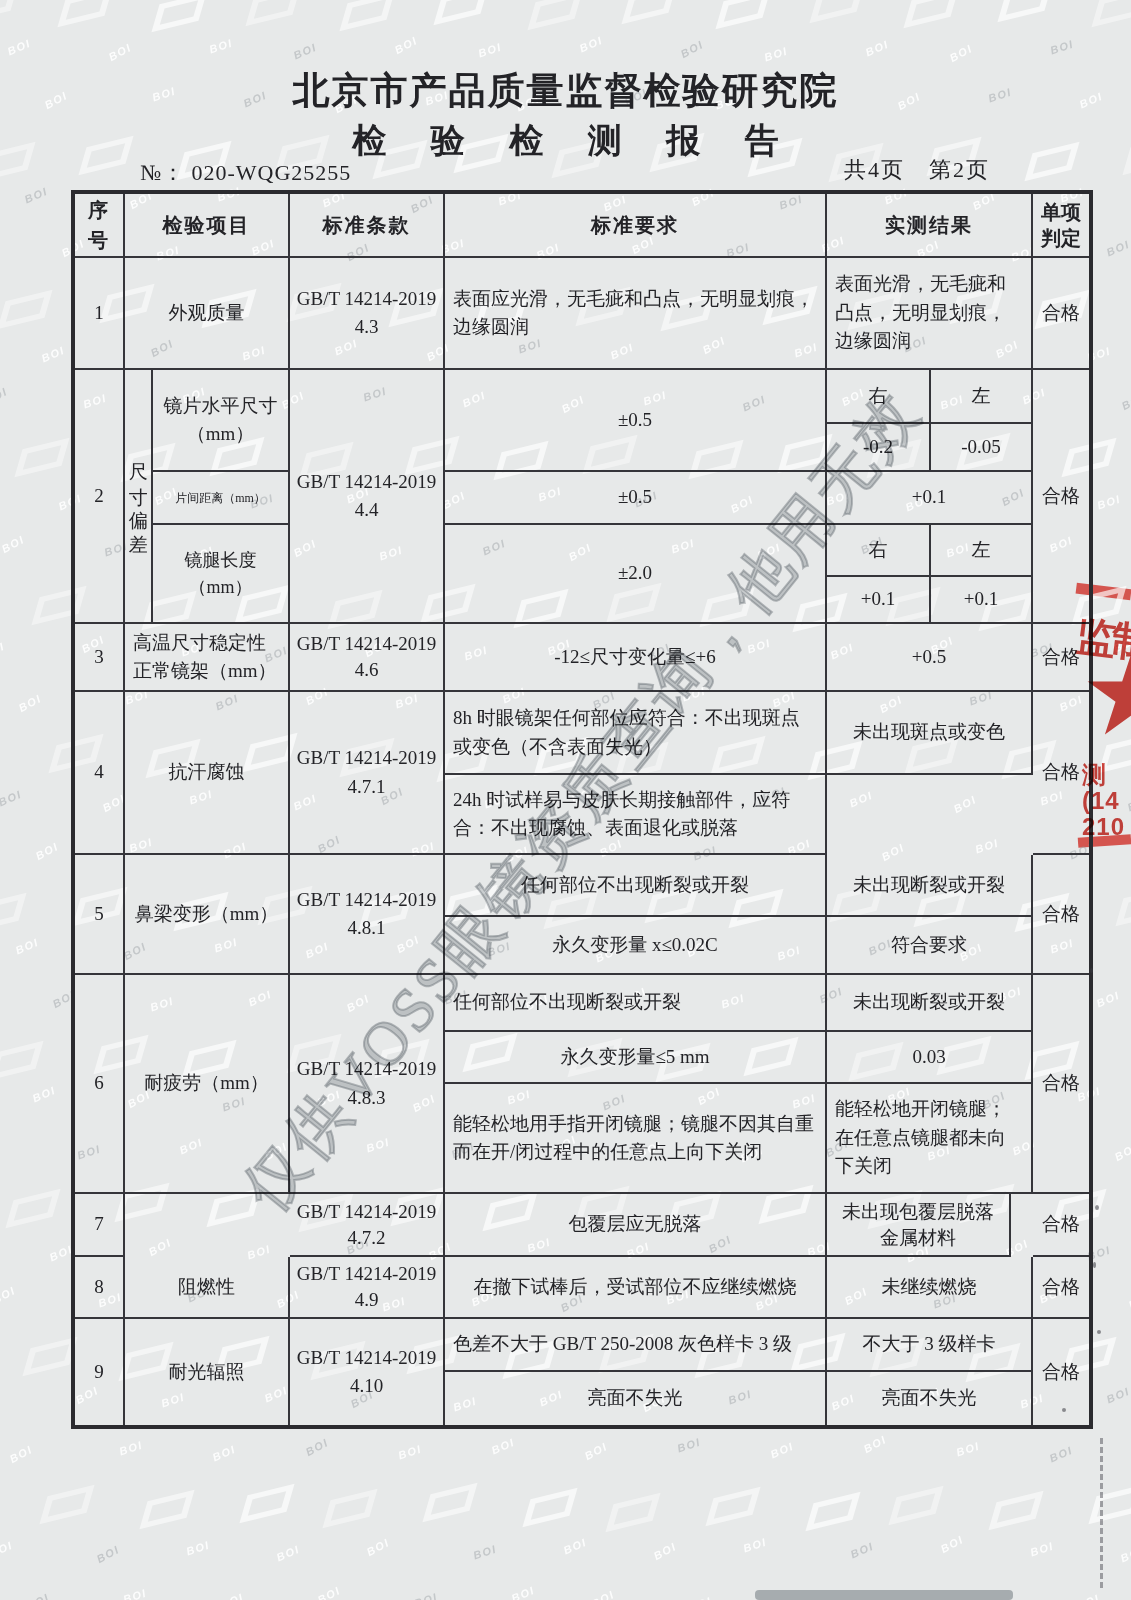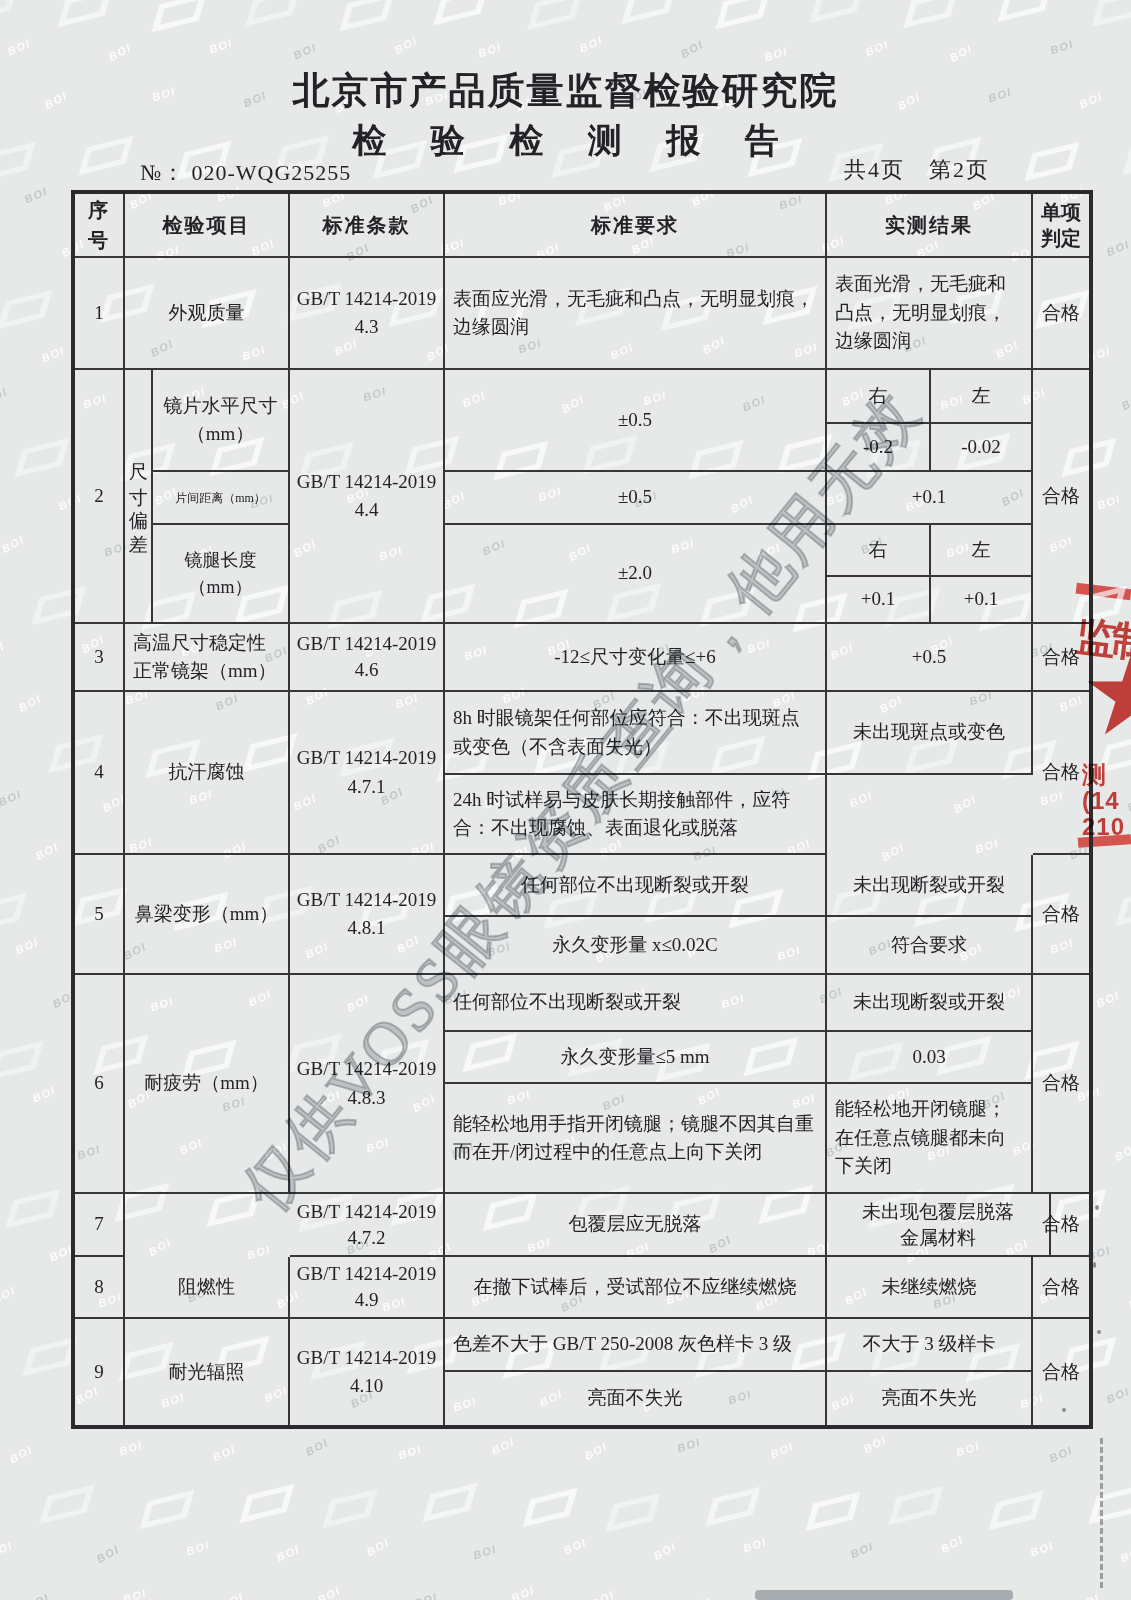--- a/index.html
+++ b/index.html
@@ -569,21 +569,21 @@
           <span>GB/T 14214-2019</span>
           <span>4.4</span>
         </span>
     </div>
     <div class="cell" style="left:370px;top:176px;width:382px;height:102px">±0.5</div>
     <div class="cell" style="left:370px;top:278px;width:382px;height:53px">±0.5</div>
     <div class="cell" style="left:370px;top:331px;width:382px;height:99px">±2.0</div>
     <div class="cell" style="left:752px;top:176px;width:104px;height:54px">右</div>
     <div class="cell" style="left:856px;top:176px;width:102px;height:54px">左</div>
     <div class="cell" style="left:752px;top:230px;width:104px;height:48px">-0.2</div>
-    <div class="cell" style="left:856px;top:230px;width:102px;height:48px">-0.02</div>
+    <div class="cell" style="left:856px;top:230px;width:102px;height:48px">-0.05</div>
     <div class="cell" style="left:752px;top:278px;width:206px;height:53px">+0.1</div>
     <div class="cell" style="left:752px;top:331px;width:104px;height:52px">右</div>
     <div class="cell" style="left:856px;top:331px;width:102px;height:52px">左</div>
     <div class="cell" style="left:752px;top:383px;width:104px;height:47px">+0.1</div>
     <div class="cell" style="left:856px;top:383px;width:102px;height:47px">+0.1</div>
     <div class="cell noR" style="left:958px;top:176px;width:56px;height:254px">合格</div>
 
     <div class="cell num" style="left:0;top:430px;width:50px;height:68px">3</div>
     <div class="cell lft" style="left:50px;top:430px;width:165px;height:68px">
       <span class="stack">
@@ -645,21 +645,21 @@
     <div class="cell noR" style="left:958px;top:781px;width:56px;height:219px">合格</div>
 
     <div class="cell num" style="left:0;top:1000px;width:50px;height:63px">7</div>
     <div class="cell clause" style="left:215px;top:1000px;width:155px;height:63px;line-height:1.35">
       <span class="stack">
           <span>GB/T 14214-2019</span>
           <span>4.7.2</span>
         </span>
     </div>
     <div class="cell" style="left:370px;top:1000px;width:382px;height:63px">包覆层应无脱落</div>
-    <div class="cell" style="left:752px;top:1000px;width:224px;height:63px;line-height:1.35">
+    <div class="cell" style="left:752px;top:1000px;width:184px;height:63px;line-height:1.35">
       <span class="stack">
           <span style="display:block">未出现包覆层脱落</span>
           <span style="display:block">金属材料</span>
         </span>
     </div>
     <div class="cell noR" style="left:958px;top:1000px;width:56px;height:63px">合格</div>
 
     <div class="cell num" style="left:0;top:1063px;width:50px;height:62px">8</div>
     <div class="cell" style="left:50px;top:1063px;width:165px;height:62px">阻燃性</div>
     <div class="cell clause" style="left:215px;top:1063px;width:155px;height:62px;line-height:1.35">

